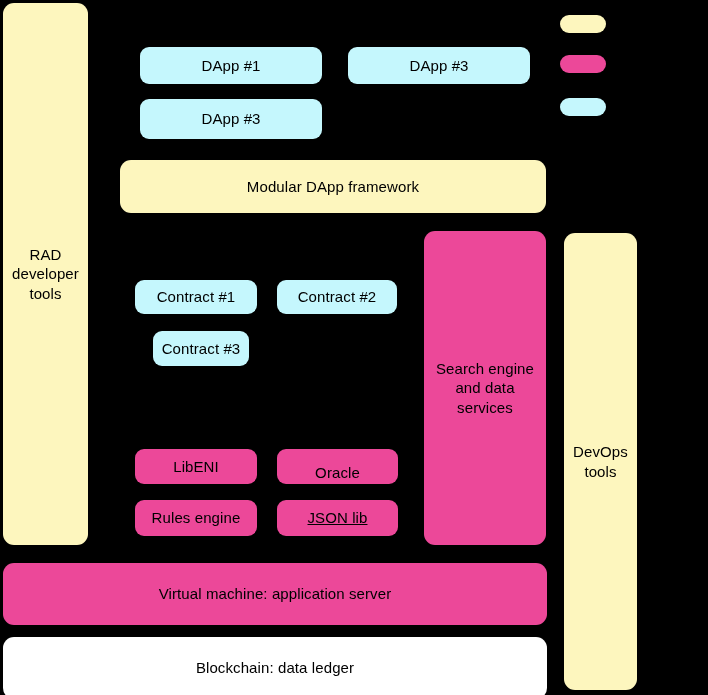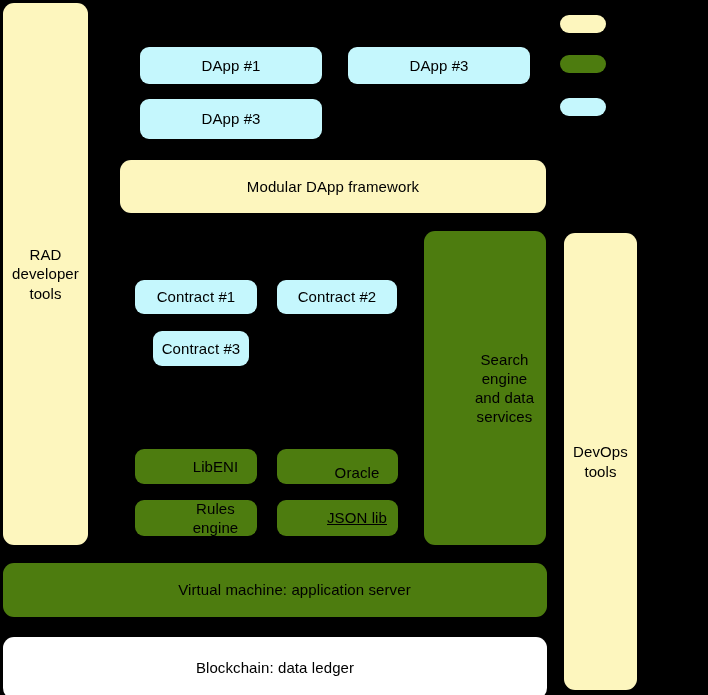--- a/index.html
+++ b/index.html
@@ -28,21 +28,21 @@
     color: #000000;
     font-family: "Liberation Sans", sans-serif;
     font-size: 15px;
     line-height: 1.28;
     border-radius: 11px;
     padding: 2px 6px;
     white-space: pre-line;
     letter-spacing: 0.1px;
   }
   .fill-yellow { background: #fdf6be; }
-  .fill-green  { background: #4d7c0f; padding-left: 45px; }
+  .fill-green  { background: #ec4899; }
   .fill-cyan   { background: #c5f7fd; }
   .fill-white  { background: #ffffff; }
 
   .pill {
     border-radius: 9px;
   }
   .legend-swatch {
     position: absolute;
     box-sizing: border-box;
     border-radius: 9px;
@@ -111,21 +111,21 @@
   </div>
 
   <div class="node fill-green pill" style="left:135px; top:500px; width:122px; height:36px;">
     <span>Rules engine</span>
   </div>
 
   <div class="node fill-green pill" style="left:277px; top:500px; width:121px; height:36px;text-decoration:underline;">
     <span>JSON lib</span>
   </div>
 
-  <div class="node fill-green" style="left:3px; top:563px; width:544px; height:54px;">
+  <div class="node fill-green" style="left:3px; top:563px; width:544px; height:62px;">
     <span>Virtual machine: application server</span>
   </div>
 
   <div class="node fill-white" style="left:3px; top:637px; width:544px; height:62px;">
     <span>Blockchain: data ledger</span>
   </div>
 
   <div class="legend-swatch fill-yellow" style="left:560px; top:15px; width:46px; height:18px;"></div>
 
   <div class="legend-swatch fill-green" style="left:560px; top:55px; width:46px; height:18px;"></div>

